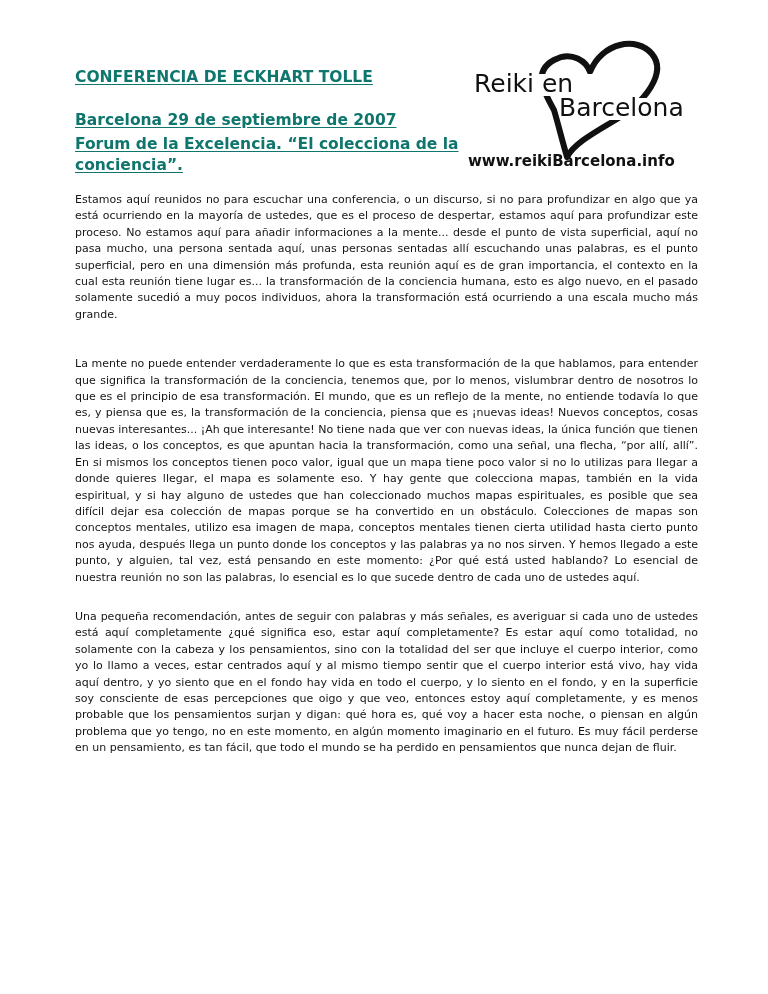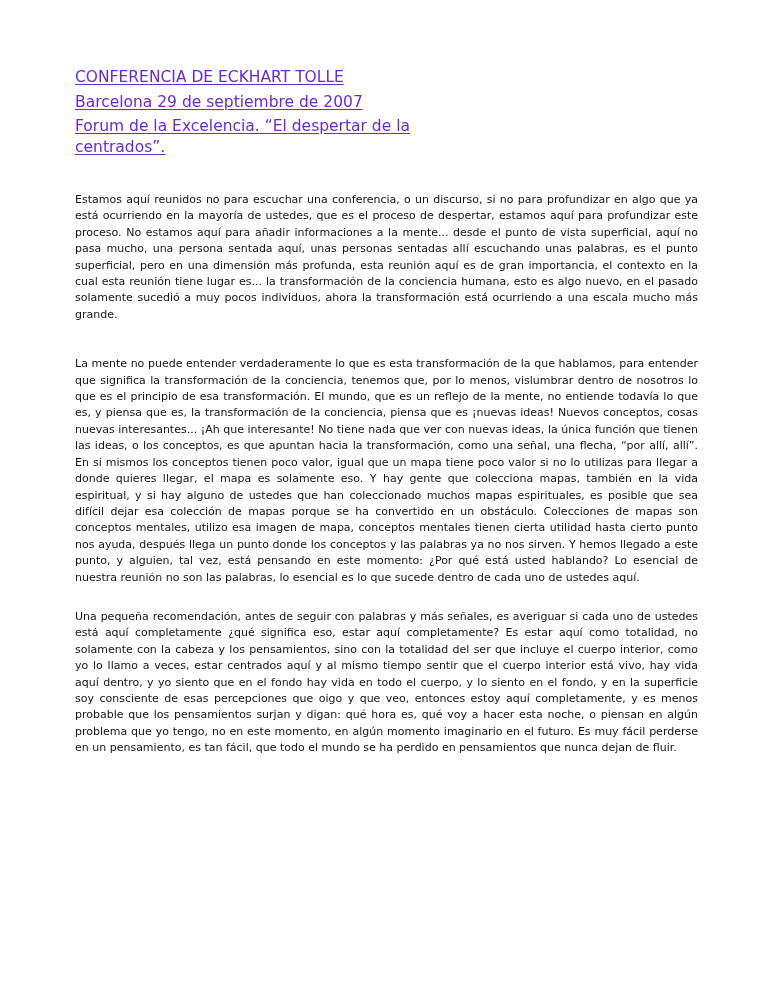--- a/index.html
+++ b/index.html
@@ -1,29 +1,29 @@
 <!DOCTYPE html>
 <html><head>
   <meta charset="utf-8">
   <style>
     html, body { margin: 0; padding: 0; background: #ffffff; }
     body { width: 768px; height: 994px; position: relative; overflow: hidden; color: #111111; }
     .page { position: absolute; left: 0; top: 0; width: 768px; height: 994px; }
     .header-block { position: absolute; left: 75px; top: 66px; width: 390px; }
     .hline {
       font-family: "DejaVu Sans", sans-serif;
-      font-weight: normal;
+      font-weight: bold;
       font-size: 15.5px;
       line-height: 23px;
       text-decoration: underline;
       text-underline-offset: 2px;
-      color: #6d28d9;
+      color: #0f766e;
       margin: 0;
     }
-    .hline.l2 { margin-top: 2px; }
+    .hline.l2 { margin-top: 20px; }
     .hline.l3 { margin-top: 2px; line-height: 21px; }
     .logo { position: absolute; left: 462px; top: 32px; width: 235px; height: 140px; }
     .logo svg { width: 100%; height: 100%; display: block; }
     .body-text {
       position: absolute; left: 75px; top: 192px; width: 623px;
       font-family: "DejaVu Sans", sans-serif;
       font-size: 11px;
       line-height: 16.4px;
       text-align: justify;
       color: #151515;
@@ -32,23 +32,33 @@
     .body-text p.p2 { margin-bottom: 23px; }
   </style>
 </head>
 <body>
 
 <div class="page">
 
   <div class="header-block">
     <p class="hline l1">CONFERENCIA DE ECKHART TOLLE</p>
     <p class="hline l2">Barcelona 29 de septiembre de 2007 </p>
-    <p class="hline l3">Forum de la Excelencia. “El despertar de la centrados”. </p>
+    <p class="hline l3">Forum de la Excelencia. “El colecciona de la conciencia”. </p>
   </div>
 
+  <div class="logo">
+    <svg viewBox="0 0 235 140" xmlns="http://www.w3.org/2000/svg">
+      <path d="M 92 78 C 82 60, 70 40, 92 28 C 110 18, 125 30, 128 40 C 140 10, 175 4, 190 22 C 205 40, 185 70, 150 90 C 130 102, 112 112, 105 125 C 100 108, 97 95, 92 78 Z" fill="none" stroke="#111" stroke-width="6" stroke-linejoin="round"></path>
+      <rect x="60" y="42" width="70" height="22" fill="#fff"></rect>
+      <rect x="100" y="66" width="115" height="22" fill="#fff"></rect>
+      <text x="12" y="60" font-family="DejaVu Sans, sans-serif" font-size="25" fill="#111">Reiki en</text>
+      <text x="97" y="84" font-family="DejaVu Sans, sans-serif" font-size="25" fill="#111">Barcelona</text>
+      <text x="6" y="134" font-family="DejaVu Sans, sans-serif" font-size="15" font-weight="bold" fill="#111">www.reikiBarcelona.info</text>
+    </svg>
+  </div>
 
   <div class="body-text">
     <p>Estamos aquí reunidos no para escuchar una conferencia, o un discurso, si no para profundizar en algo que ya está ocurriendo en la mayoría de ustedes, que es el proceso de despertar, estamos aquí para profundizar este proceso. No estamos aquí para añadir informaciones a la mente... desde el punto de vista superficial, aquí no pasa mucho, una persona sentada aquí, unas personas sentadas allí escuchando unas palabras, es el punto superficial, pero en una dimensión más profunda, esta reunión aquí es de gran importancia, el contexto en la cual esta reunión tiene lugar es... la transformación de la conciencia humana, esto es algo nuevo, en el pasado solamente sucedió a muy pocos individuos, ahora la transformación está ocurriendo a una escala mucho más grande.</p>
     <p class="p2">La mente no puede entender verdaderamente lo que es esta transformación de la que hablamos, para entender que significa la transformación de la conciencia, tenemos que, por lo menos, vislumbrar dentro de nosotros lo que es el principio de esa transformación. El mundo, que es un reflejo de la mente, no entiende todavía lo que es, y piensa que es, la transformación de la conciencia, piensa que es ¡nuevas ideas! Nuevos conceptos, cosas nuevas interesantes... ¡Ah que interesante! No tiene nada que ver con nuevas ideas, la única función que tienen las ideas, o los conceptos, es que apuntan hacia la transformación, como una señal, una flecha, “por allí, allí”. En si mismos los conceptos tienen poco valor, igual que un mapa tiene poco valor si no lo utilizas para llegar a donde quieres llegar, el mapa es solamente eso. Y hay gente que colecciona mapas, también en la vida espiritual, y si hay alguno de ustedes que han coleccionado muchos mapas espirituales, es posible que sea difícil dejar esa colección de mapas porque se ha convertido en un obstáculo. Colecciones de mapas son conceptos mentales, utilizo esa imagen de mapa, conceptos mentales tienen cierta utilidad hasta cierto punto nos ayuda, después llega un punto donde los conceptos y las palabras ya no nos sirven. Y hemos llegado a este punto, y alguien, tal vez, está pensando en este momento: ¿Por qué está usted hablando? Lo esencial de nuestra reunión no son las palabras, lo esencial es lo que sucede dentro de cada uno de ustedes aquí.</p>
     <p>Una pequeña recomendación, antes de seguir con palabras y más señales, es averiguar si cada uno de ustedes está aquí completamente ¿qué significa eso, estar aquí completamente? Es estar aquí como totalidad, no solamente con la cabeza y los pensamientos, sino con la totalidad del ser que incluye el cuerpo interior, como yo lo llamo a veces, estar centrados aquí y al mismo tiempo sentir que el cuerpo interior está vivo, hay vida aquí dentro, y yo siento que en el fondo hay vida en todo el cuerpo, y lo siento en el fondo, y en la superficie soy consciente de esas percepciones que oigo y que veo, entonces estoy aquí completamente, y es menos probable que los pensamientos surjan y digan: qué hora es, qué voy a hacer esta noche, o piensan en algún problema que yo tengo, no en este momento, en algún momento imaginario en el futuro. Es muy fácil perderse en un pensamiento, es tan fácil, que todo el mundo se ha perdido en pensamientos que nunca dejan de fluir.</p>
   </div>
 
 </div>
 
 </body></html>

